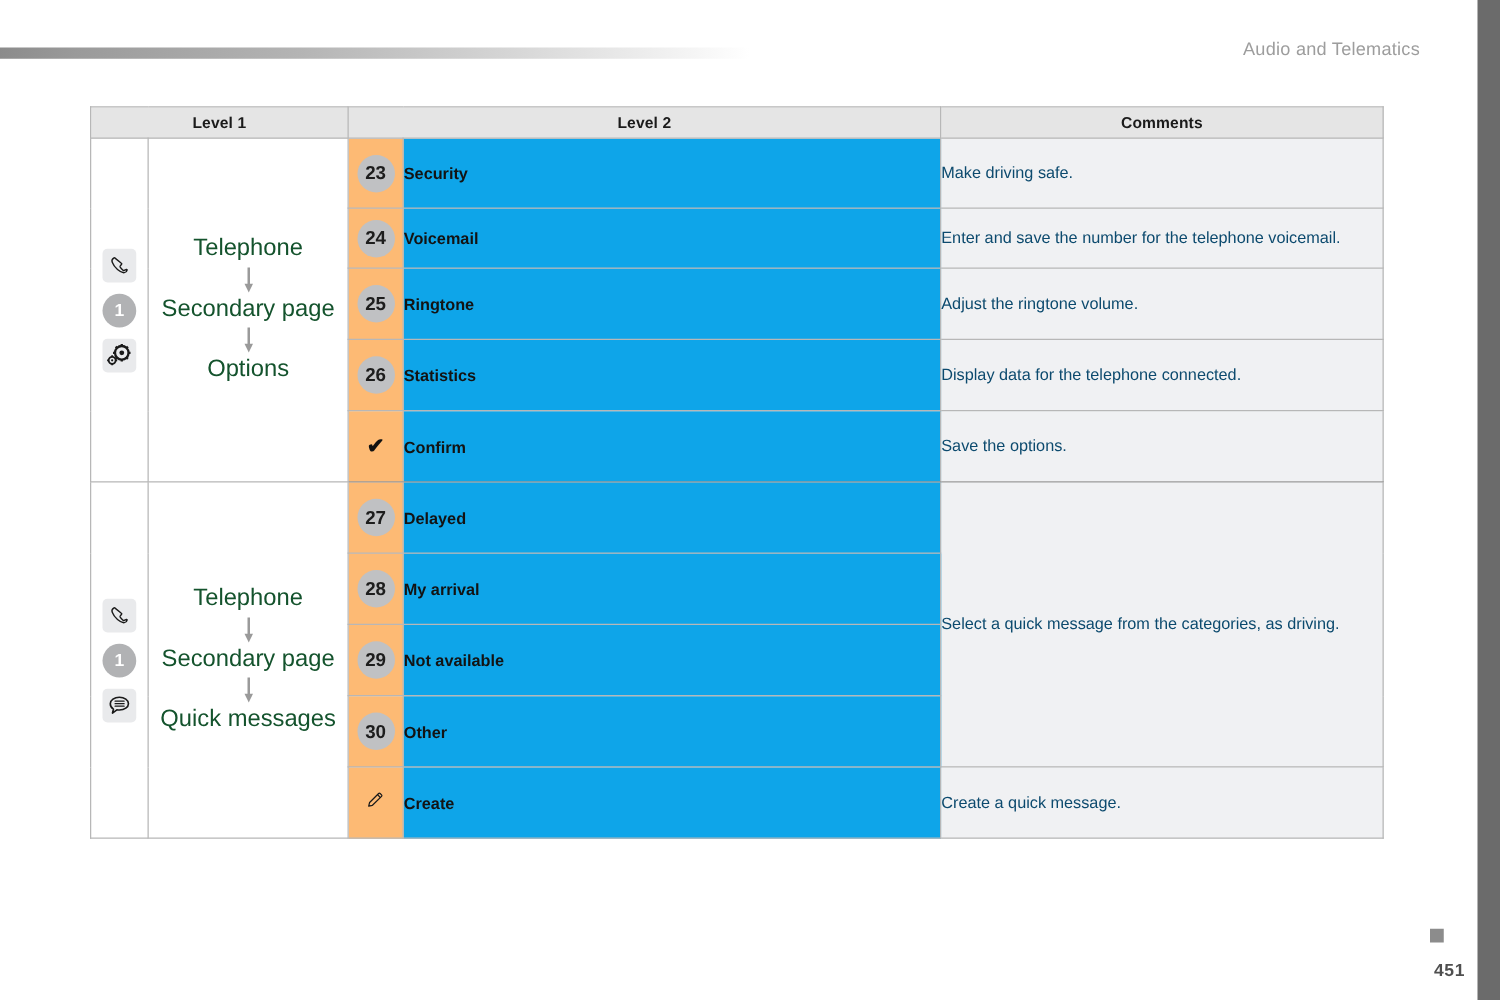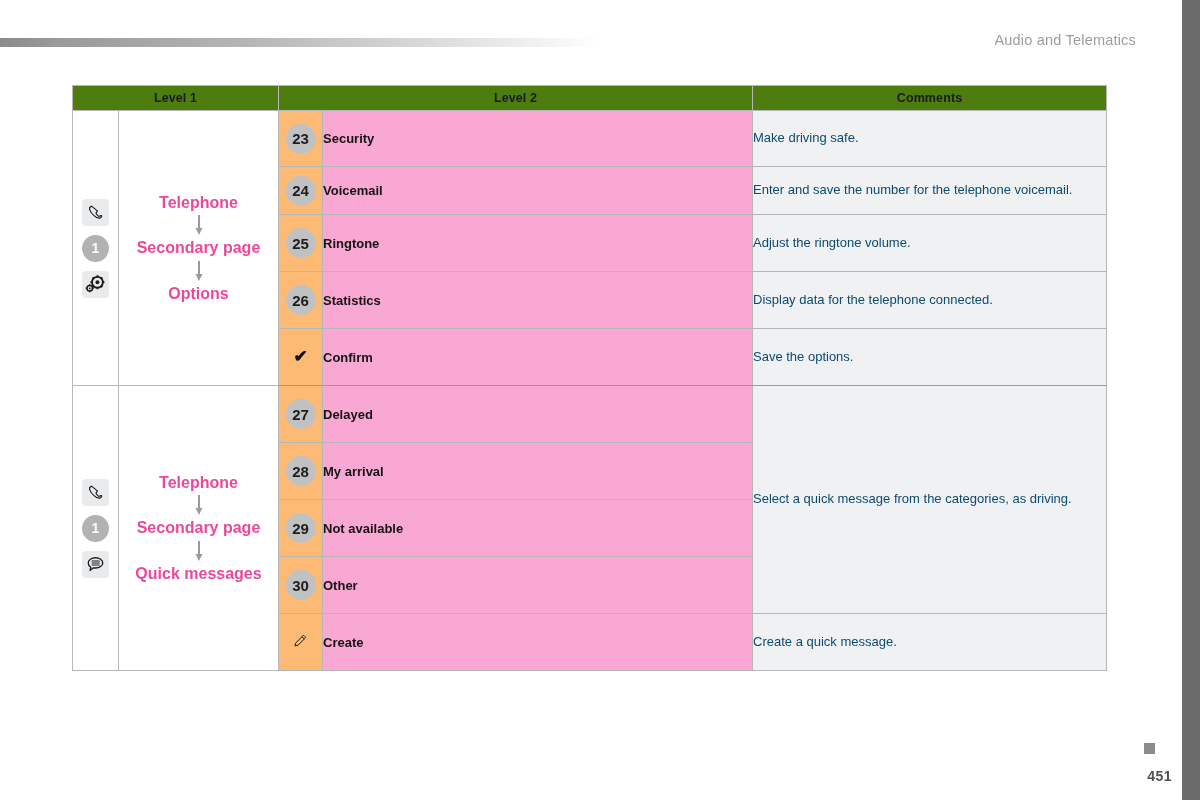--- a/index.html
+++ b/index.html
@@ -58,21 +58,21 @@
     table-layout: fixed;
   }
   table.matrix th, table.matrix td {
     border: 1px solid #b7b7b7;
     vertical-align: middle;
     padding: 0;
   }
 
   
   thead th {
-    background: #4d7c0f;
+    background: #e5e5e5;
     font-size: 12.5px;
     font-weight: bold;
     color: #1b1b1b;
     height: 24px;
     text-align: center;
     letter-spacing: 0.1px;
   }
 
   
   col.c-icon   { width: 46px;  }
@@ -122,23 +122,23 @@
     background: #ffffff;
     text-align: center;
     padding: 6px 4px;
   }
   .flow {
     display: flex;
     flex-direction: column;
     align-items: center;
   }
   .flow-step {
-    font-size: 16px;
-    font-weight: bold;
-    color: #ec4899;
+    font-size: 19px;
+    font-weight: normal;
+    color: #14532d;
     white-space: nowrap;
     line-height: 1.2;
   }
   .flow-arrow {
     width: 10px;
     height: 26px;
     display: block;
   }
 
   
@@ -161,21 +161,21 @@
   }
   .glyph-check {
     font-size: 17px;
     color: #111111;
     font-weight: bold;
     line-height: 1;
   }
 
   
   td.label-cell {
-    background: #f9a8d4;
+    background: #0ea5e9;
     font-size: 13px;
     font-weight: bold;
     color: #131313;
     padding: 0 0 0 16px;
   }
 
   
   td.comment-cell {
     background: #f0f1f3;
     font-size: 13px;

